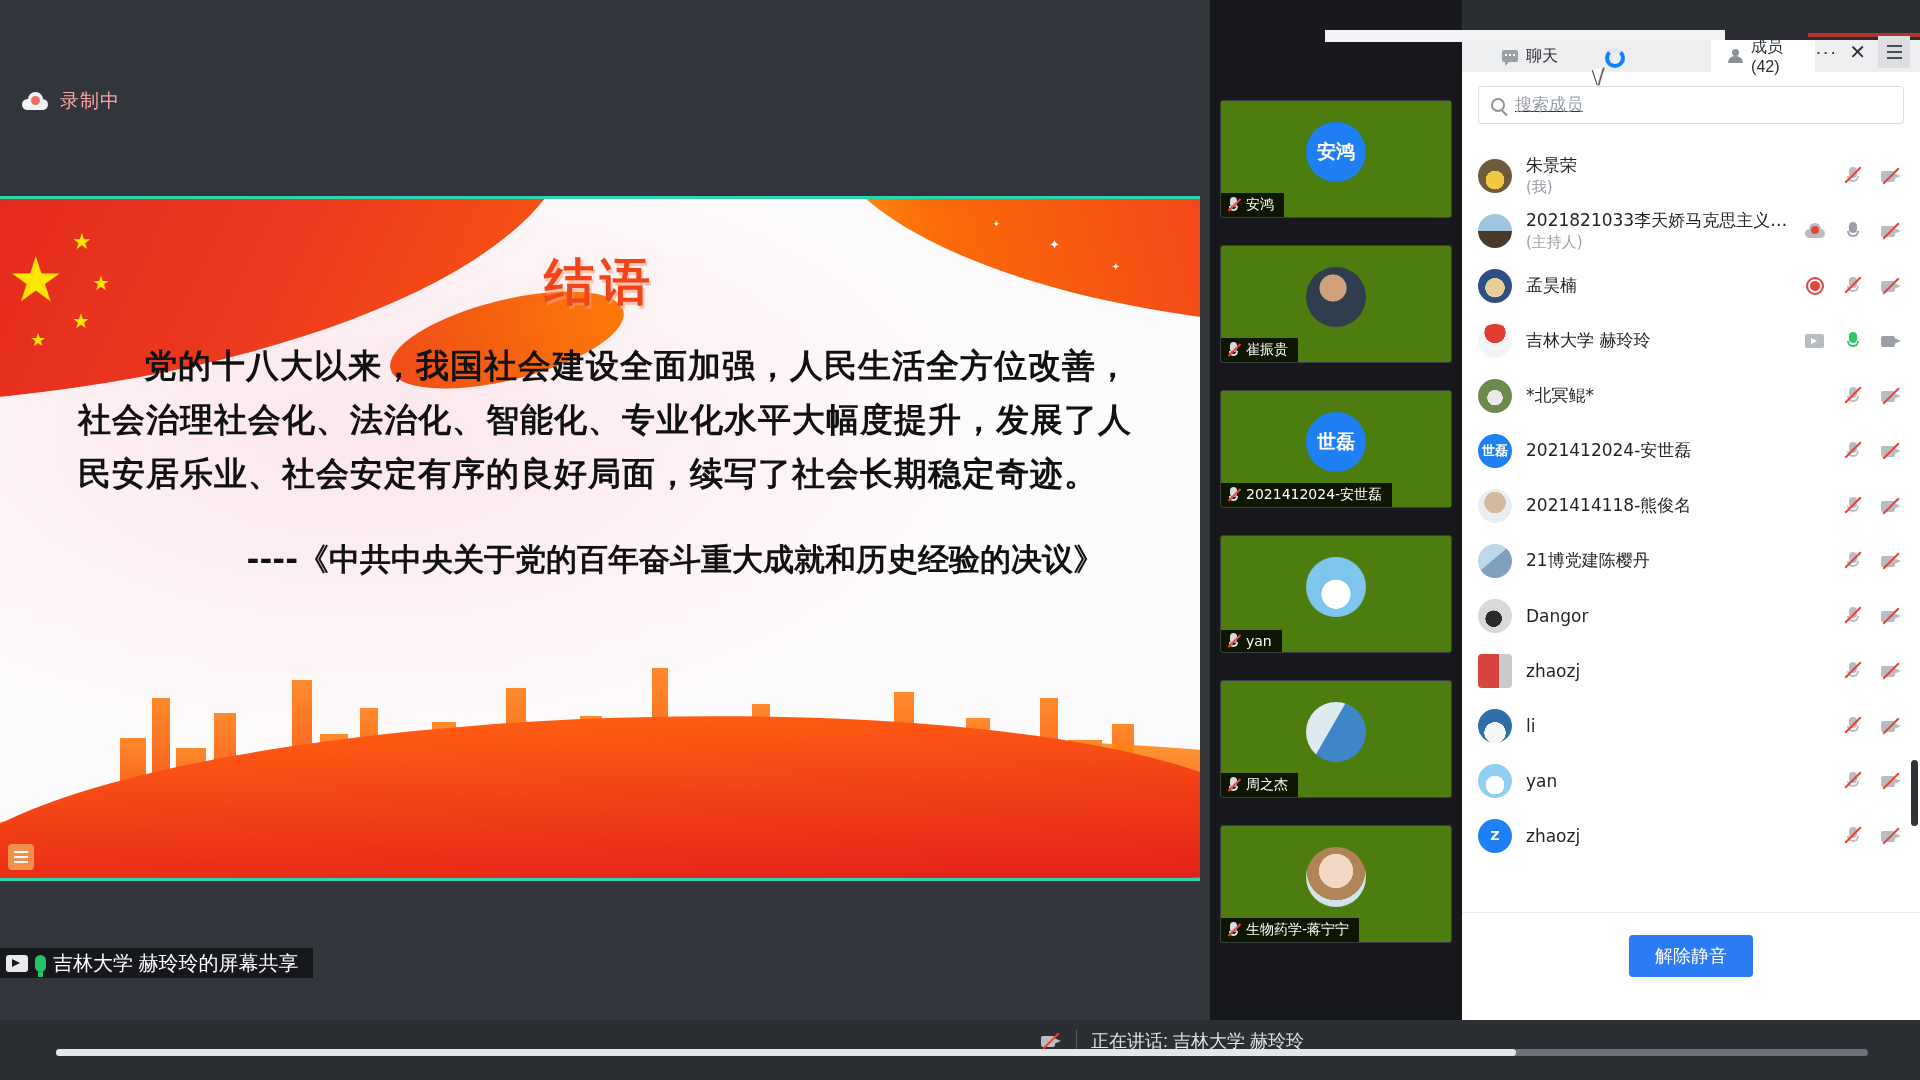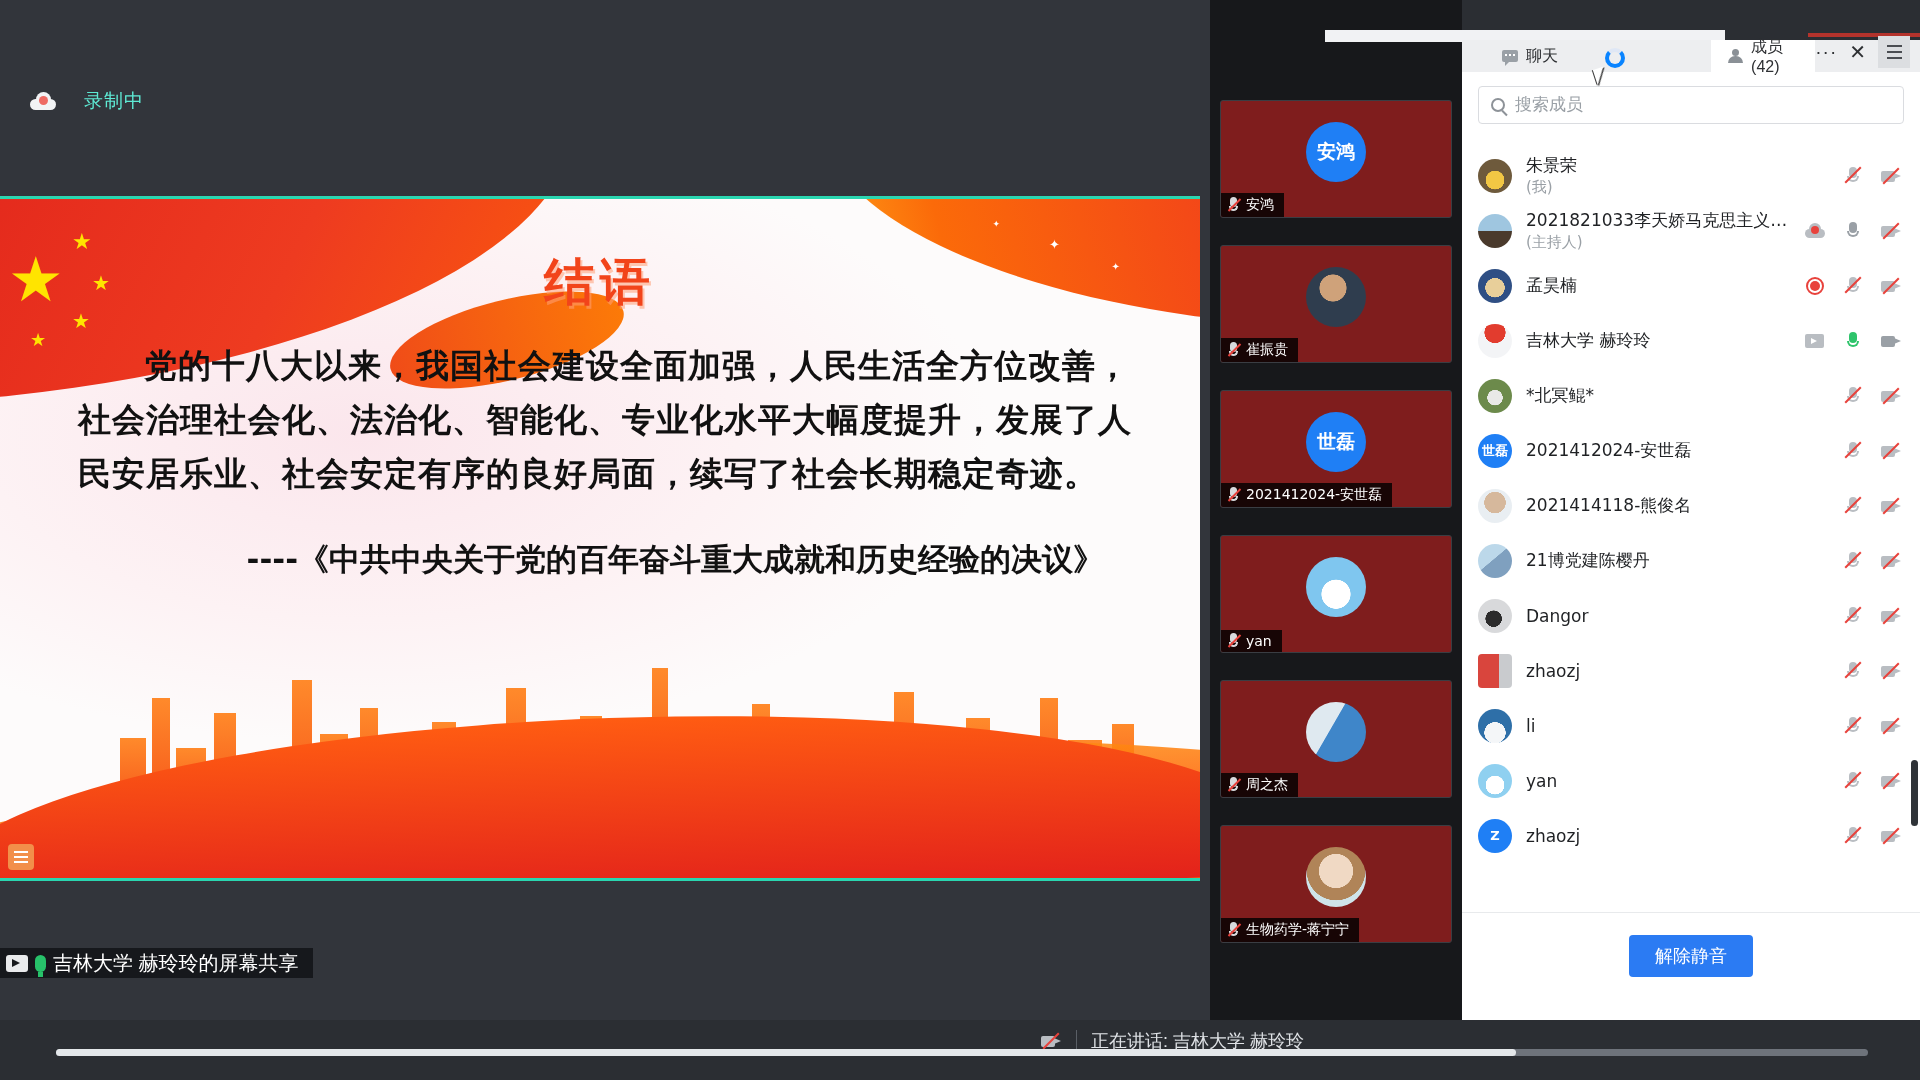--- a/index.html
+++ b/index.html
@@ -11,23 +11,23 @@
   }
   #app { position: relative; width: 1920px; height: 1080px; background: #2b2e33; }
 
   
   .stage {
     position: absolute; left: 0; top: 0; width: 1210px; height: 1020px;
     background: #32353b;
     overflow: hidden;
   }
   .rec-badge {
-    position: absolute; left: 30px; top: 88px;
-    display: flex; align-items: center; gap: 28px;
-    color: #5eead4; font-size: 19px; letter-spacing: 1px;
+    position: absolute; left: 22px; top: 88px;
+    display: flex; align-items: center; gap: 12px;
+    color: #fca5a5; font-size: 19px; letter-spacing: 1px;
   }
   .cloud-icon { width: 26px; height: 18px; position: relative; }
   .cloud-icon .c-body {
     position: absolute; left: 0; bottom: 0; width: 26px; height: 11px;
     background: #f2f3f5; border-radius: 7px;
   }
   .cloud-icon .c-bump {
     position: absolute; left: 6px; top: 0; width: 15px; height: 15px;
     background: #f2f3f5; border-radius: 50%;
   }
@@ -155,21 +155,21 @@
   .speaking-bar .divider { width:1px; height:22px; background:#5a5f66; }
 
   
   .filmstrip {
     position: absolute; left: 1210px; top: 0; width: 252px; height: 1020px;
     background: #17181b;
     padding: 100px 10px 0 10px;
   }
   .tile {
     position: relative; width: 232px; height: 118px;
-    background: #7f1d1d; border: 1px solid #3a3d43; border-radius: 3px;
+    background: #4d7c0f; border: 1px solid #3a3d43; border-radius: 3px;
     margin-bottom: 27px; overflow: hidden;
   }
   .tile .avatar-circle {
     position:absolute; left:50%; top:44%; transform:translate(-50%,-50%);
     width: 60px; height: 60px; border-radius: 50%;
     display:flex; align-items:center; justify-content:center;
     color:#fff; font-size:19px; font-weight:600; overflow:hidden;
     font-family:"DejaVu Sans",sans-serif;
   }
   .tile .namebar {
@@ -216,21 +216,21 @@
   .hamb i{width:15px;height:2px;background:#4a4d52;display:block;}
 
   .search-wrap { padding: 14px 16px 10px 16px; }
   .search-box {
     display:flex; align-items:center; gap:10px;
     height: 38px; border:1px solid #dadce0; border-radius:4px; padding: 0 12px;
   }
   .search-glyph { width:14px;height:14px;border:2px solid #8d9298;border-radius:50%;position:relative;flex:none;}
   .search-glyph:after{content:"";position:absolute;right:-5px;bottom:-4px;width:7px;height:2px;background:#8d9298;transform:rotate(45deg);}
   .search-input { border:none; outline:none; font-size:17px; color:#2e3033; width:100%;
-     font-family:"Liberation Sans",sans-serif; background:transparent;}
+     font-family:"Liberation Sans",sans-serif; background:transparent;text-decoration:underline;}
   .search-input::placeholder { color:#9aa0a6; }
 
   .member-list {
     position:absolute; left:0; right:0; top: 108px; bottom: 108px;
     overflow: hidden;
   }
   .member-row {
     display:flex; align-items:center; height: 55px; padding: 0 18px 0 16px; gap: 14px;
   }
   .m-avatar {

